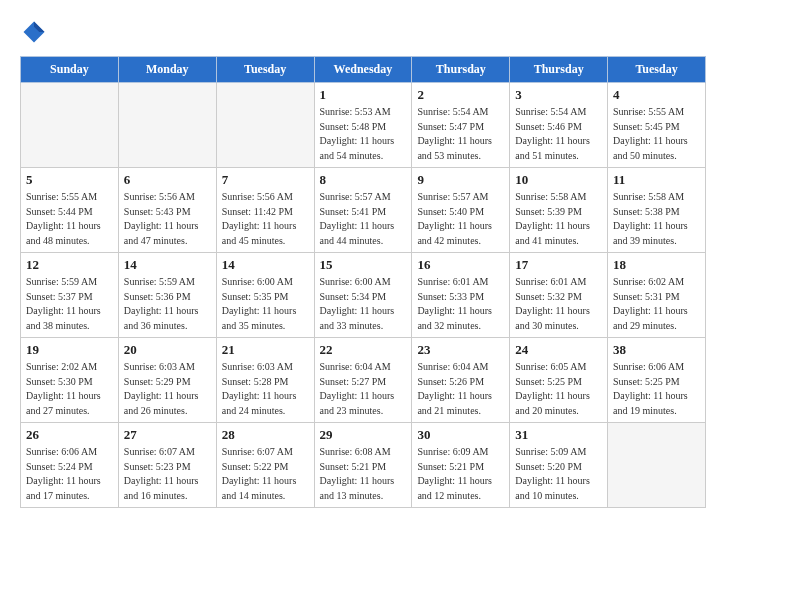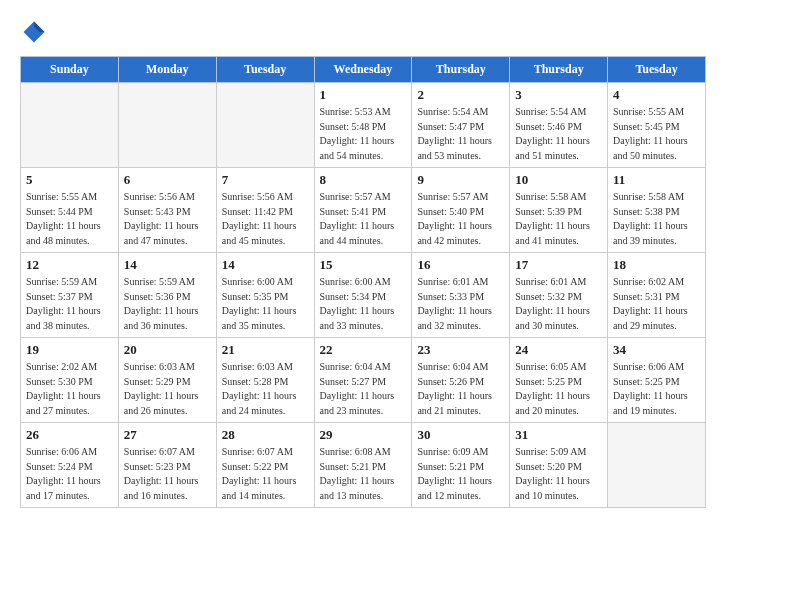--- a/index.html
+++ b/index.html
@@ -301,21 +301,21 @@
 and 21 minutes.</div>
           </td>
           <td>
             <div class="day-num">24</div>
             <div class="day-info">Sunrise: 6:05 AM
 Sunset: 5:25 PM
 Daylight: 11 hours
 and 20 minutes.</div>
           </td>
           <td>
-            <div class="day-num">34</div>
+            <div class="day-num">38</div>
             <div class="day-info">Sunrise: 6:06 AM
 Sunset: 5:25 PM
 Daylight: 11 hours
 and 19 minutes.</div>
           </td>
         </tr>
         <tr>
           <td>
             <div class="day-num">26</div>
             <div class="day-info">Sunrise: 6:06 AM

